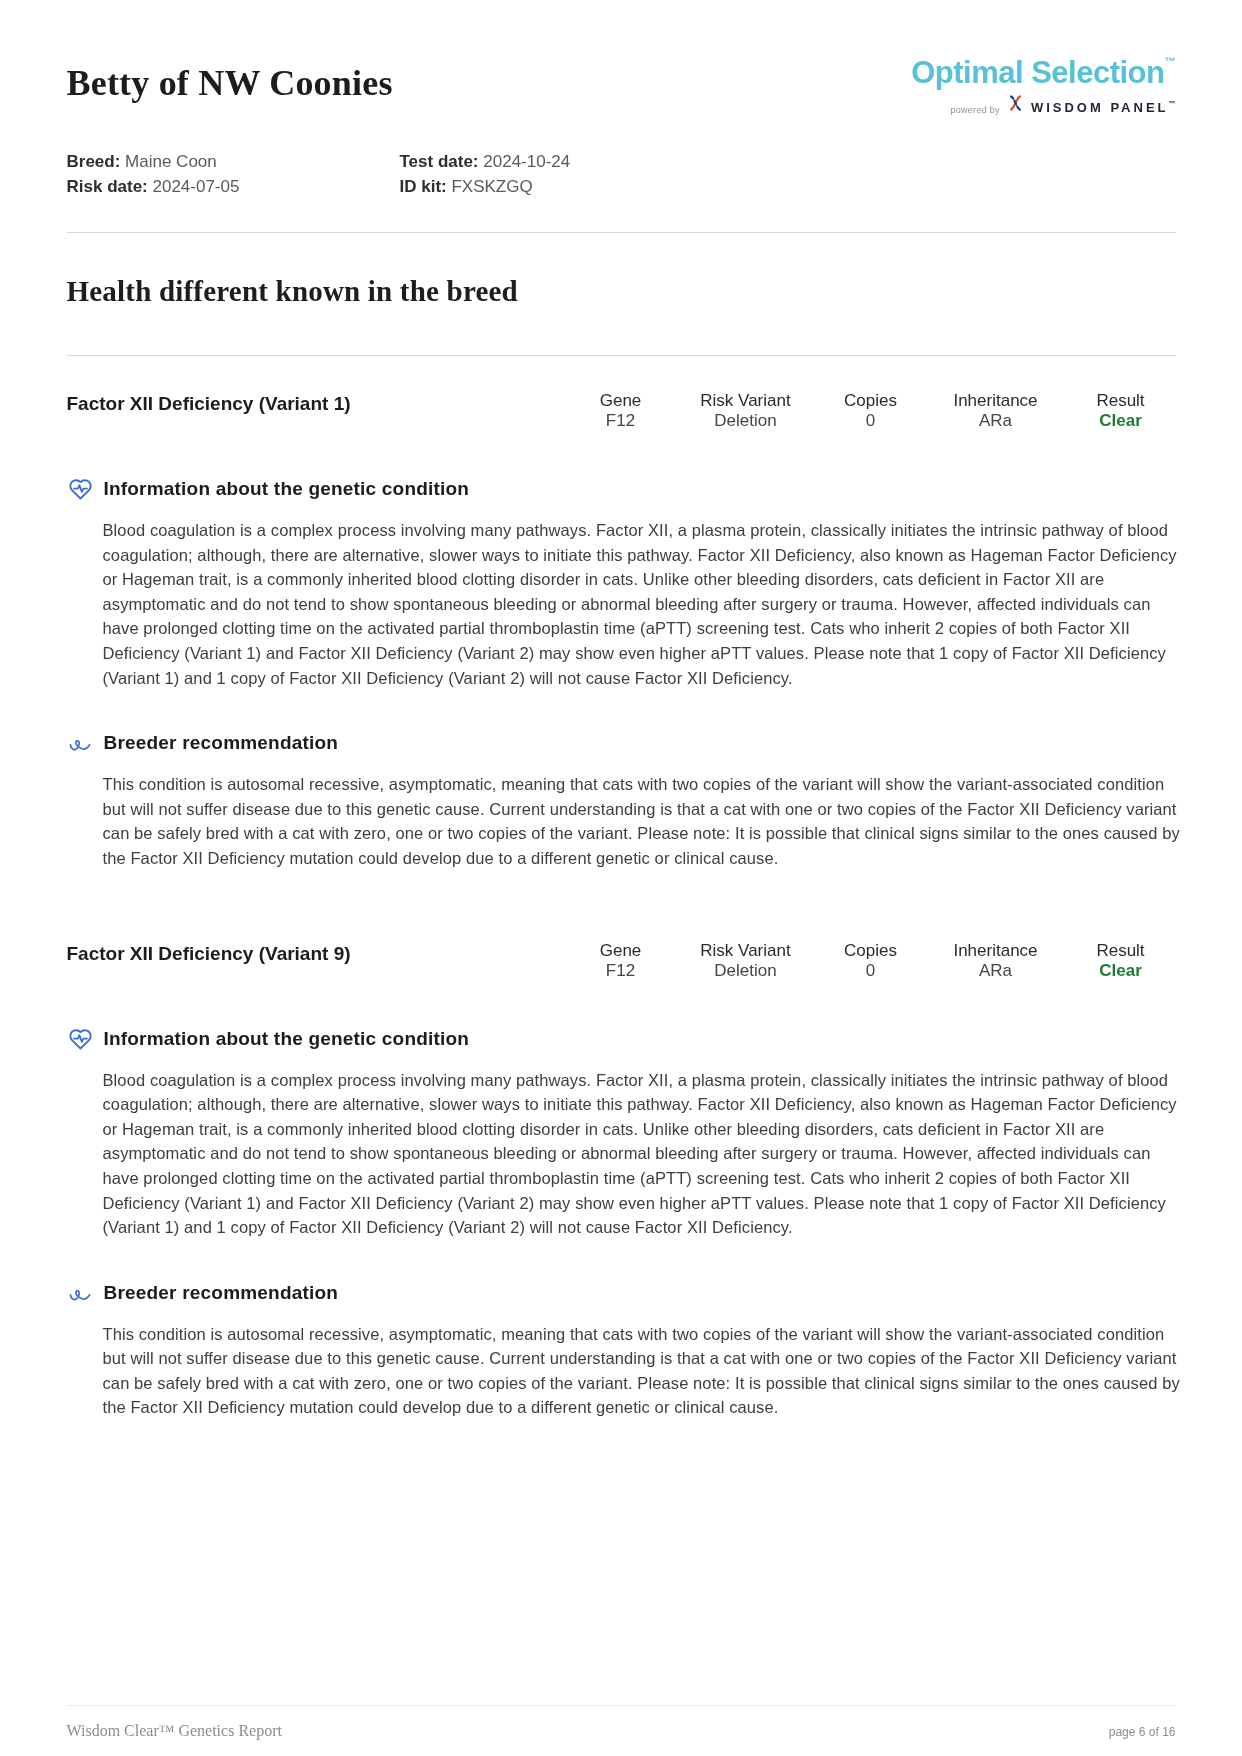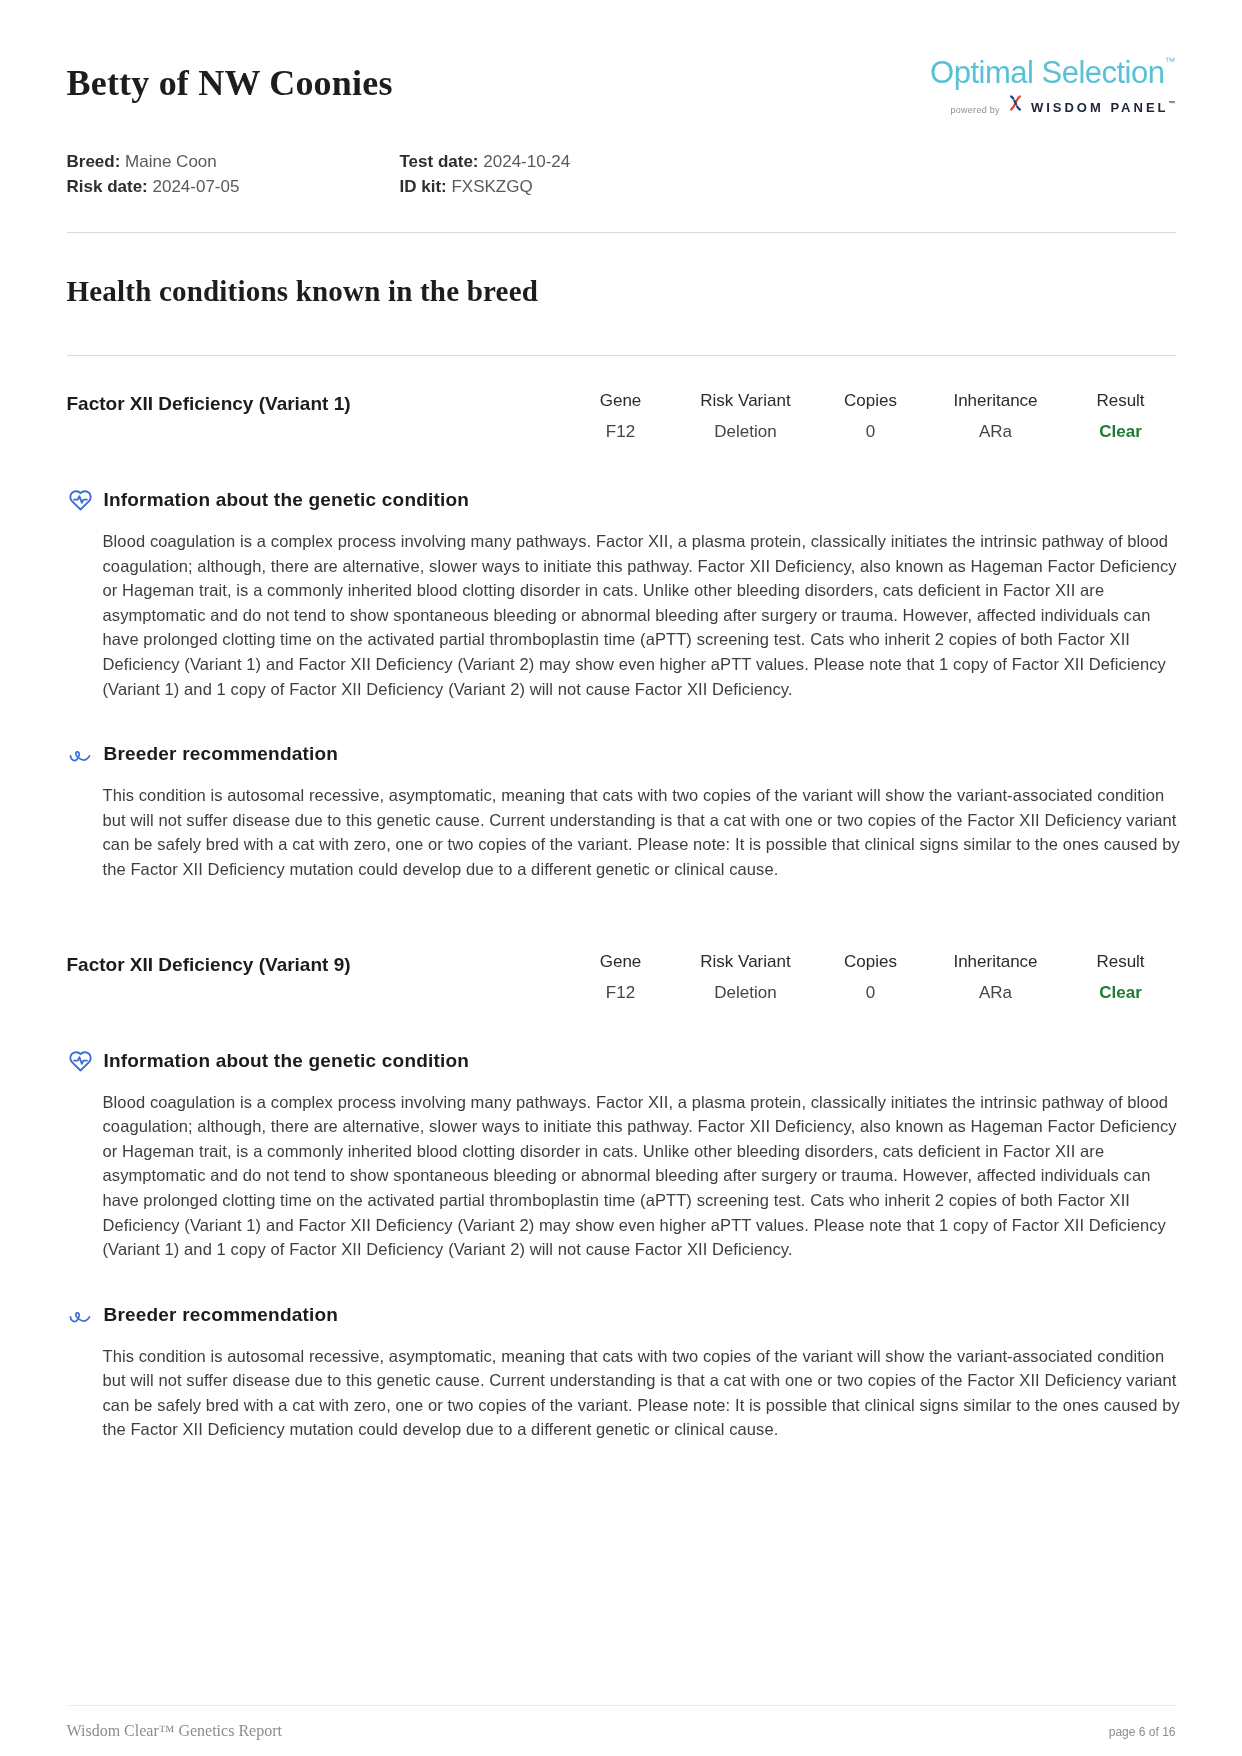--- a/index.html
+++ b/index.html
@@ -10,21 +10,21 @@
     background:#ffffff; padding:50px 62px 0 62px; overflow:hidden;
   }
 
   
   .hdr { display:flex; justify-content:space-between; align-items:flex-start; }
   .pet-name {
     font-family:"Liberation Serif", serif; font-size:36px; font-weight:600;
     color:#1d1d1f; letter-spacing:0.2px; padding-top:8px;
   }
   .logo-block { text-align:right; padding-top:2px; }
-  .brand { color:#58c1d5; font-size:31px; font-weight:normal; letter-spacing:-0.5px; line-height:1; }
+  .brand { color:#58c1d5; font-size:31px; font-weight:bold; letter-spacing:-0.5px; line-height:1; }
   .brand sup { font-size:11px; vertical-align:18px; letter-spacing:0; }
   .powered-row { display:flex; justify-content:flex-end; align-items:flex-end; gap:8px; margin-top:7px; }
   .powered-label { font-size:9px; color:#8f8f8f; letter-spacing:0.3px; }
   .partner-name { font-size:13px; font-weight:600; color:#1d2633; letter-spacing:3px; }
   .partner-name sup { font-size:7px; vertical-align:6px; letter-spacing:0; }
 
   
   .meta { display:flex; margin-top:34px; font-size:17px; line-height:25px; }
   .meta-col1 { width:333px; }
   .meta .lbl { font-weight:bold; color:#2e2e2e; }
@@ -39,21 +39,21 @@
   }
 
   
   .section.first { border-top:1px solid #d9d9d9; margin-top:47px; padding-top:35px; }
   .section.second { margin-top:70px; }
 
   .cond-table { display:flex; align-items:flex-start; }
   .cond-title { flex:1; font-size:19px; font-weight:bold; color:#1c1c1c; padding-top:2px; }
   .cond-grid {
     display:grid; grid-template-columns:110px 140px 110px 140px 110px;
-    row-gap:11px; text-align:center;
+    text-align:center;
   }
   .cond-grid .hcell { font-size:17px; color:#2b2b2b; }
   .cond-grid .vcell { font-size:17px; color:#454545; }
   .cond-grid .result-val { font-weight:bold; color:#1e7b34; }
 
   .subhead { display:flex; align-items:center; gap:10px; margin-top:45px; }
   .subhead.tighter { margin-top:40px; }
   .subhead .ico { width:27px; height:26px; display:flex; align-items:center; justify-content:center; }
   .subhead-label { font-size:19px; font-weight:bold; color:#1c1c1c; letter-spacing:0.2px; }
 
@@ -99,21 +99,21 @@
       <div><span class="lbl">Risk date:</span> <span class="val">2024-07-05</span></div>
     </div>
     <div class="meta-col2">
       <div><span class="lbl">Test date:</span> <span class="val">2024-10-24</span></div>
       <div><span class="lbl">ID kit:</span> <span class="val">FXSKZGQ</span></div>
     </div>
   </div>
 
   <div class="rule-top"></div>
 
-  <div class="h2">Health conditions known in the breed</div>
+  <div class="h2">Health different known in the breed</div>
 
   <div class="section first">
     <div class="cond-table">
       <div class="cond-title">Factor XII Deficiency (Variant 1)</div>
       <div class="cond-grid">
         <div class="hcell">Gene</div>
         <div class="hcell">Risk Variant</div>
         <div class="hcell">Copies</div>
         <div class="hcell">Inheritance</div>
         <div class="hcell">Result</div>

